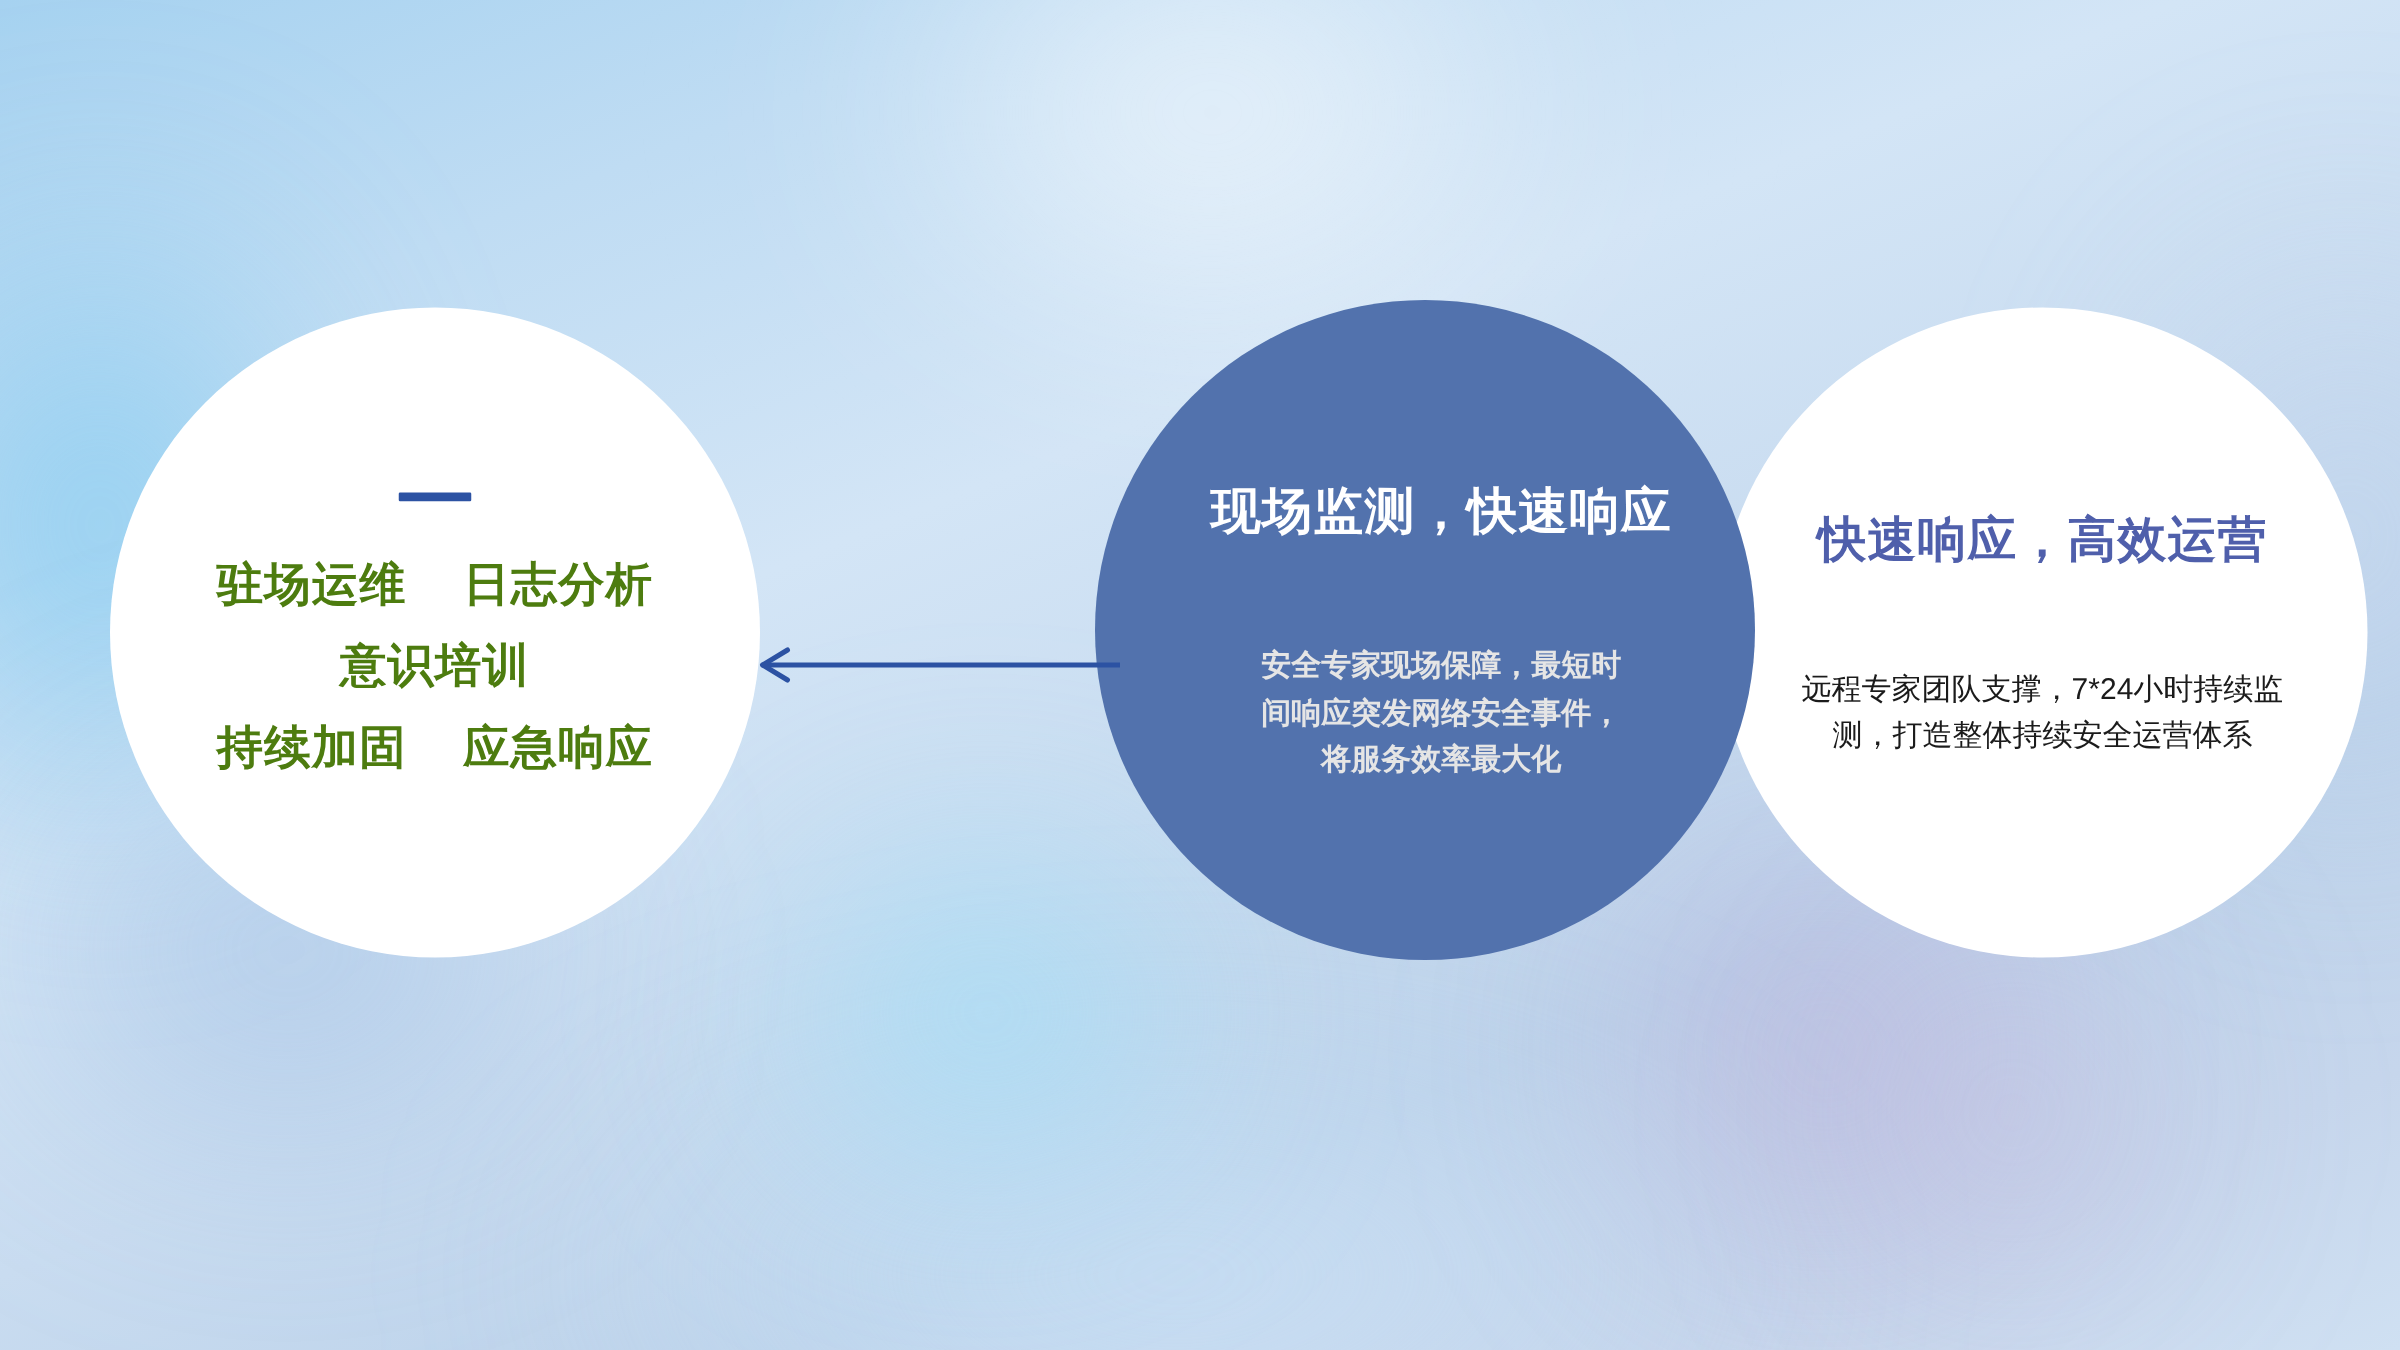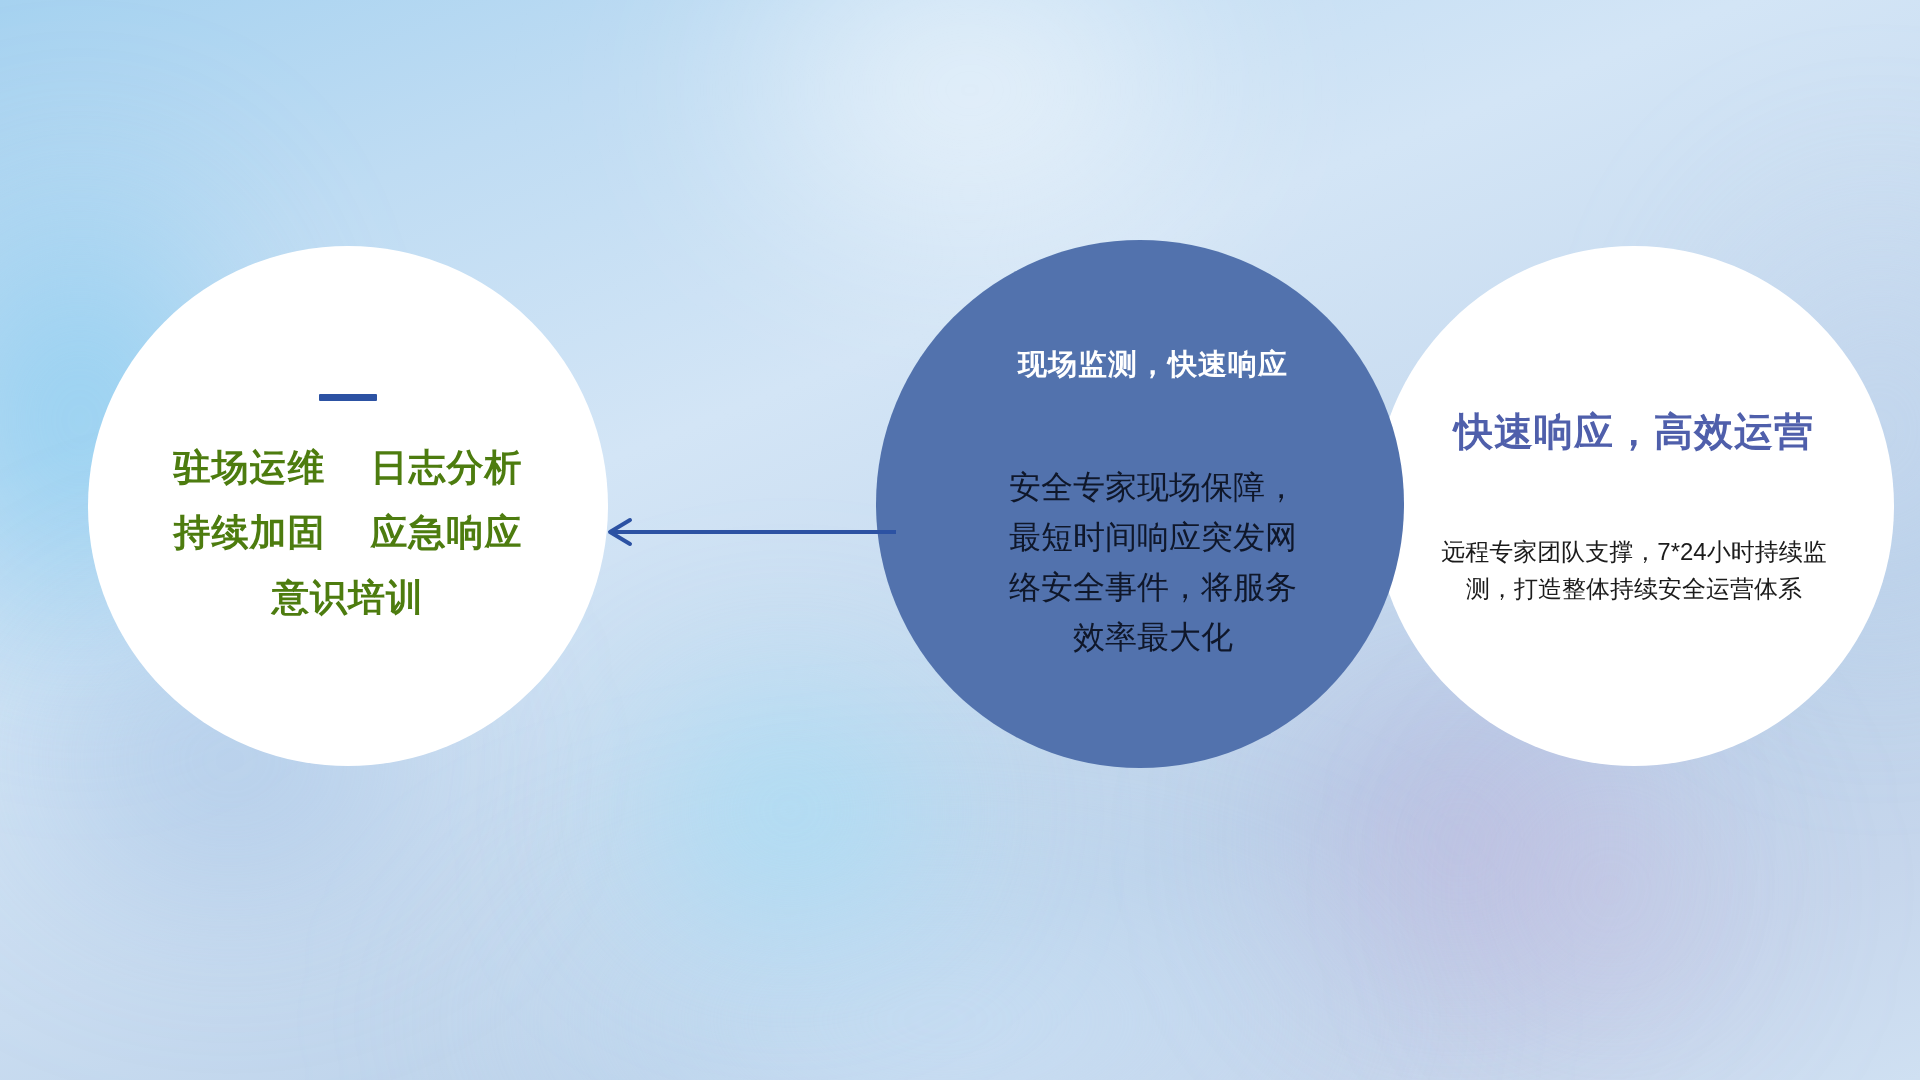--- a/index.html
+++ b/index.html
@@ -130,34 +130,35 @@
     font-size:37px;
     font-weight:bold;
     color:#4d7c0f;
     letter-spacing:1px;
     white-space:pre;
     line-height:1.05;
   }
 
   
   .mid-title {
-    font-size:29px;
+    font-size:40px;
     font-weight:bold;
     color:#ffffff;
     letter-spacing:1px;
     white-space:nowrap;
     margin-bottom:78px;
     padding-left:26px;
   }
   .mid-body {
-    font-size:32px;
-    color:#0f172a;
+    font-size:24px;
+    color:#e5e5e5;
     line-height:1.56;
     width:330px;
     padding-left:26px;
+    font-weight:bold;
   }
 
   
   .right-title {
     font-size:39px;
     font-weight:bold;
     color:#4f5fab;
     letter-spacing:1px;
     white-space:nowrap;
     margin-bottom:74px;
@@ -191,22 +192,22 @@
   <div class="bg-blob blob-blue-deep"></div>
   <div class="bg-blob blob-bottom-light"></div>
   <div class="bg-blob blob-cyan-mid"></div>
   <div class="bg-blob blob-violet"></div>
   <div class="bg-blob blob-violet-2"></div>
 
   <div class="circle circle-left">
     <div class="dash"></div>
     <div class="left-lines">
       <div class="left-line">驻场运维    日志分析</div>
+      <div class="left-line">意识培训</div>
       <div class="left-line">持续加固    应急响应</div>
-      <div class="left-line">意识培训</div>
     </div>
   </div>
 
   <div class="arrow-wrap">
     <svg width="300" height="40" viewBox="0 0 300 40">
       <line x1="300" y1="20" x2="16" y2="20" stroke="#2c52a3" stroke-width="4"></line>
       <polyline points="34,8 14,20 34,32" fill="none" stroke="#2c52a3" stroke-width="4" stroke-linecap="round" stroke-linejoin="round"></polyline>
     </svg>
   </div>
 

